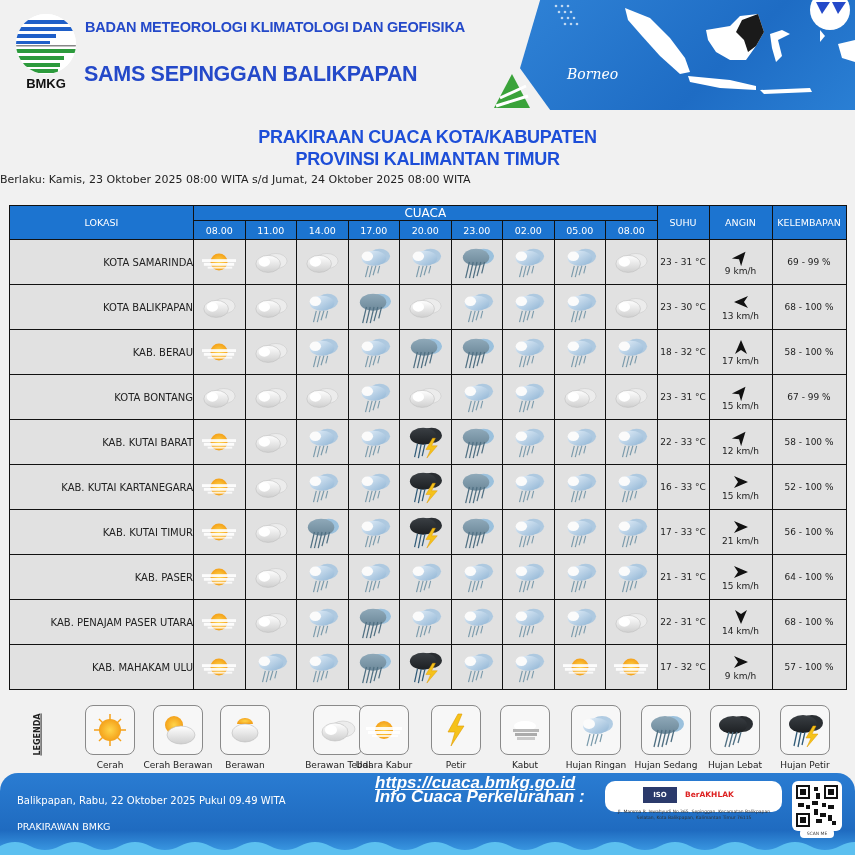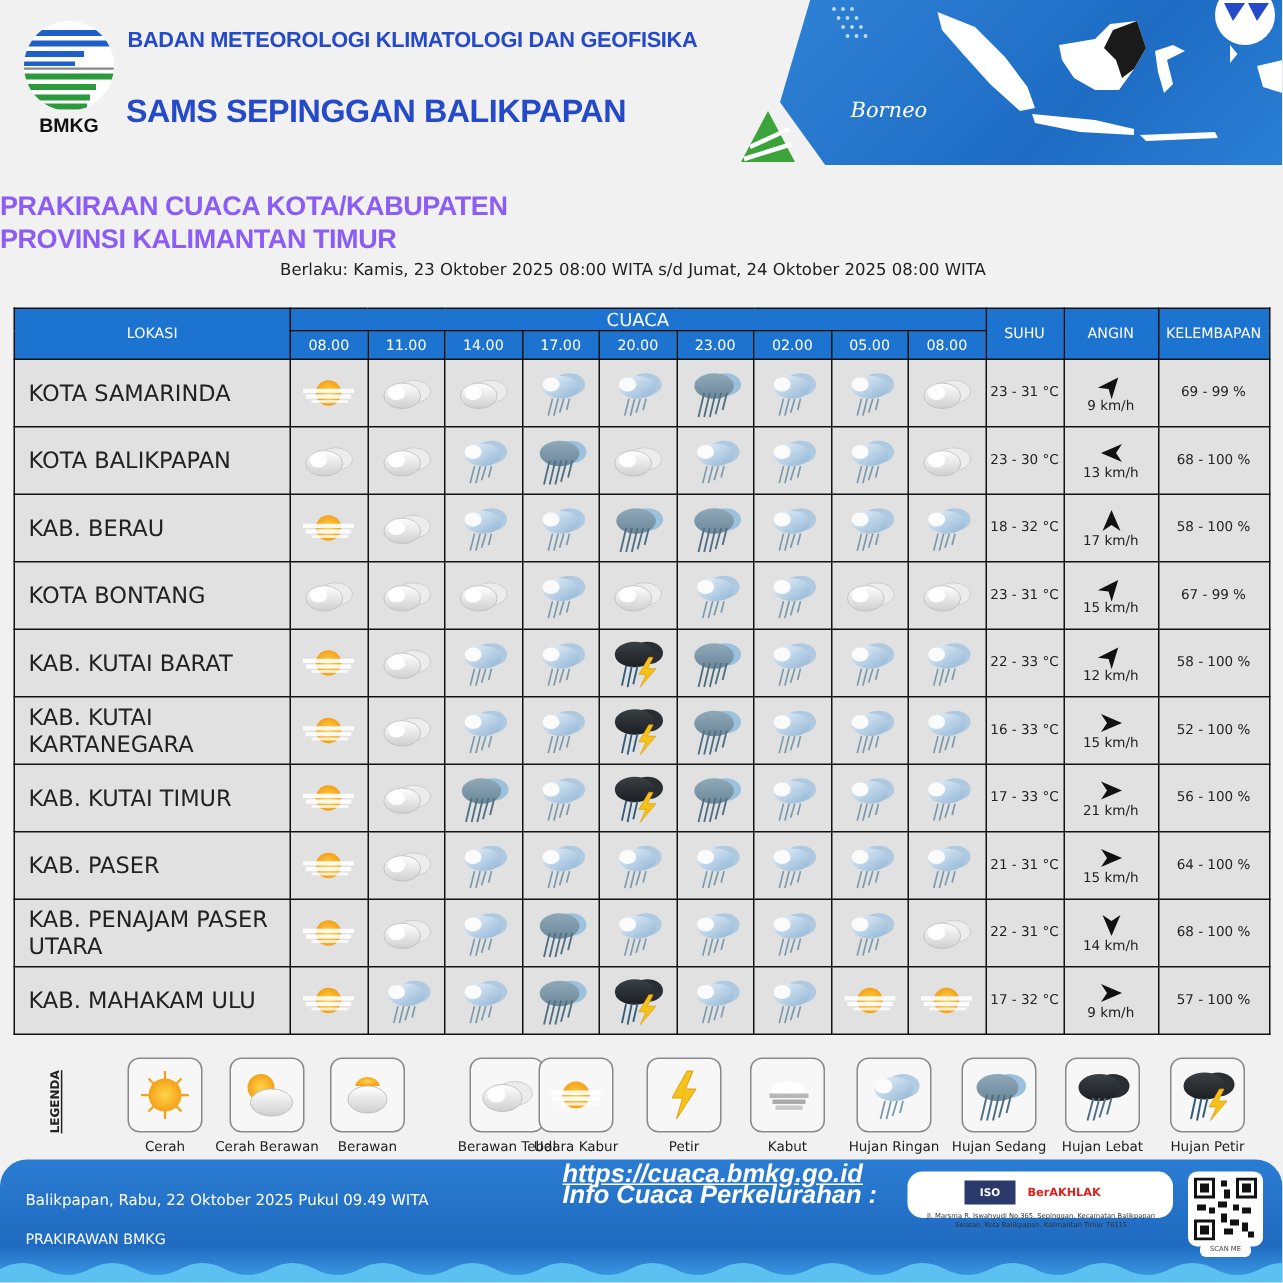--- a/index.html
+++ b/index.html
@@ -21,33 +21,33 @@
   .map-banner {
     position: absolute; left: 520px; top: 0; width: 335px; height: 110px;
     background: linear-gradient(135deg, #2f82d6 0%, #1e6cc4 60%, #2a7fd4 100%);
     clip-path: polygon(6% 0, 100% 0, 100% 100%, 9% 100%, 0 62%);
   }
   .map-banner svg { position: absolute; left: 0; top: 0; }
   .borneo-text { position: absolute; left: 567px; top: 66px; color: #fff; font-family: "DejaVu Serif", serif; font-style: italic; font-size: 14px; }
   .green-leaf { position: absolute; left: 492px; top: 72px; width: 40px; height: 38px; }
 
   
-  .title1, .title2 { position: absolute; left: 0; width: 855px; text-align: left; font-weight: bold; color: #8b5cf6; font-family: "Liberation Sans", sans-serif; }
+  .title1, .title2 { position: absolute; left: 0; width: 855px; text-align: center; font-weight: bold; color: #1d4ed8; font-family: "Liberation Sans", sans-serif; }
   .title1 { top: 127px; font-size: 18px; letter-spacing: -0.3px; }
   .title2 { top: 149px; font-size: 18px; letter-spacing: -0.3px; }
-  .subtitle { position: absolute; left: 0; top: 173px; width: 844px; text-align: center; font-size: 11px; color: #222; }
+  .subtitle { position: absolute; left: 0; top: 173px; width: 844px; font-size: 11px; color: #222; }
 
   
   .forecast { position: absolute; left: 9px; top: 205px; border-collapse: collapse; table-layout: fixed; }
   .forecast th, .forecast td { border: 1.5px solid #111; padding: 0; }
   .forecast thead th { background: #1c74d0; color: #fff; font-weight: normal; font-size: 9.5px; text-align: center; }
   .forecast thead .cuaca-hdr { height: 13px; font-size: 12px; }
   .forecast thead .time-hdr { height: 19px; font-size: 9.5px; }
   .forecast tbody td { background: #e1e1e1; height: 45px; font-size: 9px; text-align: center; vertical-align: middle; }
-  .forecast tbody td.loc { text-align: left; padding-left: 9px; font-size: 15px; }
+  .forecast tbody td.loc { text-align: right; padding-left: 9px; font-size: 10px; }
   .col-loc { width: 184px; } .col-time { width: 51.5px; } .col-suhu { width: 52px; } .col-angin { width: 63px; } .col-hum { width: 74px; }
   .wind-box { display: flex; flex-direction: column; align-items: center; justify-content: center; gap: 1px; }
   .wind-arrow { width: 16px; height: 16px; }
   .wx { display: inline-block; width: 40px; height: 34px; vertical-align: middle; }
 
   
   .legend-label { position: absolute; left: 30px; top: 714px; width: 14px; height: 44px; }
   .legend-label span { position: absolute; left: -14px; top: 16px; transform: rotate(-90deg); font-size: 8px; font-weight: bold; text-decoration: underline; color: #222; white-space: nowrap; }
   .legend-item { position: absolute; top: 705px; width: 70px; text-align: center; }
   .legend-box { width: 50px; height: 50px; margin: 0 auto; border: 1.5px solid #8a8a8a; border-radius: 8px; background: #f7f7f7; display: flex; align-items: center; justify-content: center; }

